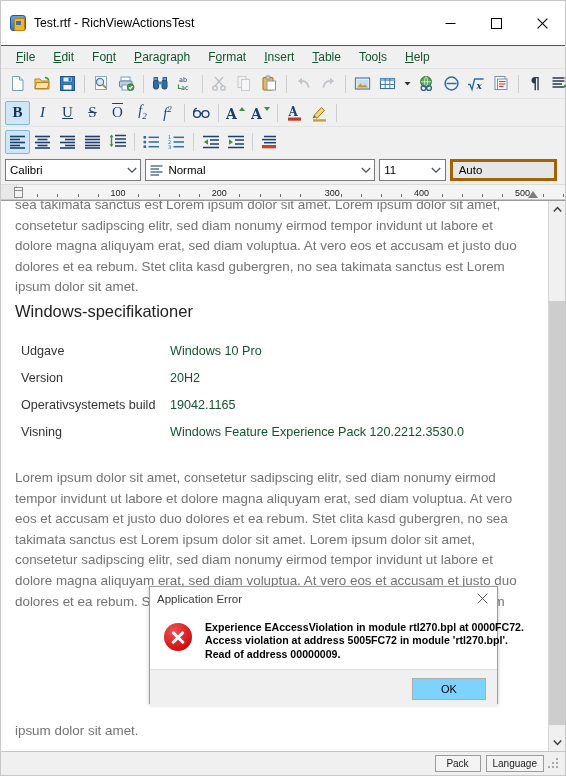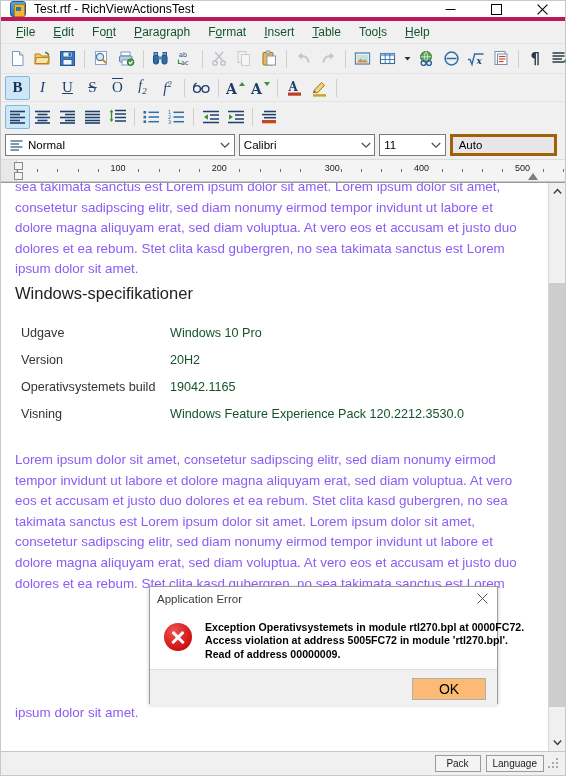--- a/index.html
+++ b/index.html
@@ -15,26 +15,26 @@
     position: relative;
     width: 566px; height: 776px;
     background: #f0f0f0;
     border: 1px solid #c8c8c8;
     display: flex;
     flex-direction: column;
   }
 
   
   .titlebar {
-    height: 20px;
+    height: 45px;
     background: #ffffff;
     display: flex;
     align-items: center;
     flex: 0 0 auto;
-    border-bottom: 4px solid #be185d;
+    border-bottom: 1px solid #be185d;
   }
   .app-icon {
     width: 16px; height: 16px;
     margin-left: 9px; margin-right: 8px;
     border-radius: 3px;
     background: linear-gradient(#5aa7e0, #2f74b5);
     border: 1px solid #1e5a95;
     position: relative;
     flex: 0 0 auto;
   }
@@ -162,21 +162,21 @@
     padding-left: 6px;
   }
   .style-icon {
     width: 13px; height: 11px;
     margin-right: 5px;
     flex: 0 0 auto;
   }
 
   
   .ruler {
-    height: 23px;
+    height: 16px;
     background: #f4f4f4;
     border-top: 1px solid #dcdcdc;
     border-bottom: 1px solid #c8c8c8;
     position: relative;
     flex: 0 0 auto;
     overflow: hidden;
   }
   .ruler-corner {
     position: absolute; left: 0; top: 0;
     width: 16px; height: 23px;
@@ -226,21 +226,21 @@
     flex: 1 1 auto;
     background: #ffffff;
     position: relative;
     overflow: hidden;
     padding: 0 18px 0 14px;
     font-family: "Liberation Sans", sans-serif;
   }
   .doc-p {
     font-size: 13.4px;
     line-height: 20.6px;
-    color: #8b5cf6;
+    color: #737373;
     margin: 0;
     text-align: left;
   }
   .doc-p.clip-top {
     margin-top: -6px;
   }
   .doc-h {
     font-size: 16.5px;
     line-height: 22px;
     color: #222222;
@@ -389,23 +389,23 @@
     background: #f0f0f0;
     border-top: 1px solid #dfdfdf;
     display: flex;
     align-items: center;
     justify-content: flex-end;
     padding-right: 11px;
     flex: 0 0 auto;
   }
   .dlg-ok {
     width: 74px; height: 22px;
-    background: #fdba74;
+    background: #7dd3fc;
     border: 1px solid #adadad;
-    font-size: 14px;
+    font-size: 11px;
     color: #000;
     display: flex; align-items: center; justify-content: center;
     cursor: default;
   }
 </style>
 </head>
 <body>
 
 <div id="app">
 
@@ -811,39 +811,39 @@
           <line x1="3" y1="1.5" x2="15" y2="1.5"></line>
             <line x1="1" y1="4.6" x2="15" y2="4.6"></line>
             <line x1="3" y1="7.7" x2="15" y2="7.7"></line>
         </g>
         <rect x="1" y="10" width="14" height="3.3" fill="#c4481f"></rect>
       </svg>
     </div>
   </div>
 
   <div class="comborow">
+    <div class="combo combo-font">
+      <span>Calibri</span>
+      <span class="cb-arrow">
+        <svg width="10" height="7" viewBox="0 0 10 7">
+            <path d="M0.8 1l4.2 4.2L9.2 1" fill="none" stroke="#4a5560" stroke-width="1.3"></path>
+          </svg>
+      </span>
+    </div>
+
     <div class="combo combo-style">
       <svg class="style-icon" viewBox="0 0 13 11">
         <g stroke="#4a6a8e" stroke-width="1.4">
           <line x1="0.5" y1="1" x2="12.5" y2="1"></line>
             <line x1="0.5" y1="4" x2="9" y2="4"></line>
           <line x1="0.5" y1="7" x2="12.5" y2="7"></line>
             <line x1="0.5" y1="10" x2="9" y2="10"></line>
         </g>
       </svg>
       <span>Normal</span>
-      <span class="cb-arrow">
-        <svg width="10" height="7" viewBox="0 0 10 7">
-            <path d="M0.8 1l4.2 4.2L9.2 1" fill="none" stroke="#4a5560" stroke-width="1.3"></path>
-          </svg>
-      </span>
-    </div>
-
-    <div class="combo combo-font">
-      <span>Calibri</span>
       <span class="cb-arrow">
         <svg width="10" height="7" viewBox="0 0 10 7">
             <path d="M0.8 1l4.2 4.2L9.2 1" fill="none" stroke="#4a5560" stroke-width="1.3"></path>
           </svg>
       </span>
     </div>
 
     <div class="combo combo-size">
       <span>11</span>
       <span class="cb-arrow">
@@ -961,21 +961,21 @@
       <div class="dlg-close">
         <svg width="11" height="11" viewBox="0 0 11 11">
           <line x1="0.6" y1="0.6" x2="10.4" y2="10.4" stroke="#555" stroke-width="1"></line>
           <line x1="10.4" y1="0.6" x2="0.6" y2="10.4" stroke="#555" stroke-width="1"></line>
         </svg>
       </div>
     </div>
     <div class="dlg-body">
       <div class="err-icon"></div>
       <div class="err-lines">
-        <div>Exception Operativsystemets in module rtl270.bpl at 0000FC72.</div>
+        <div>Experience EAccessViolation in module rtl270.bpl at 0000FC72.</div>
         <div>Access violation at address 5005FC72 in module 'rtl270.bpl'.</div>
         <div>Read of address 00000009.</div>
       </div>
     </div>
     <div class="dlg-footer">
       <div class="dlg-ok">OK</div>
     </div>
   </div>
 
 </div>

